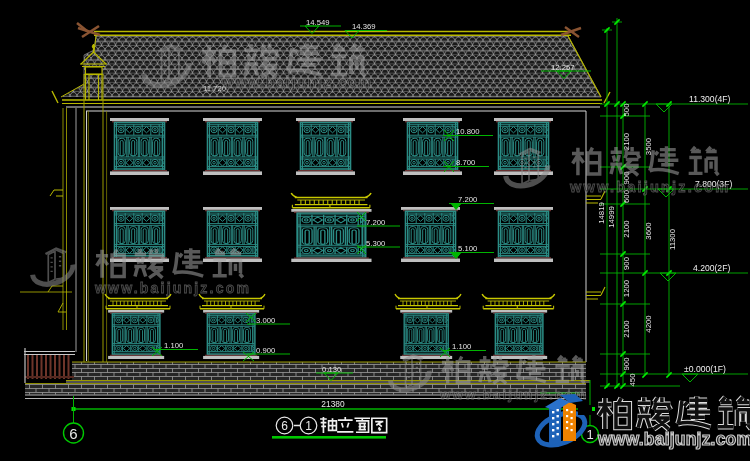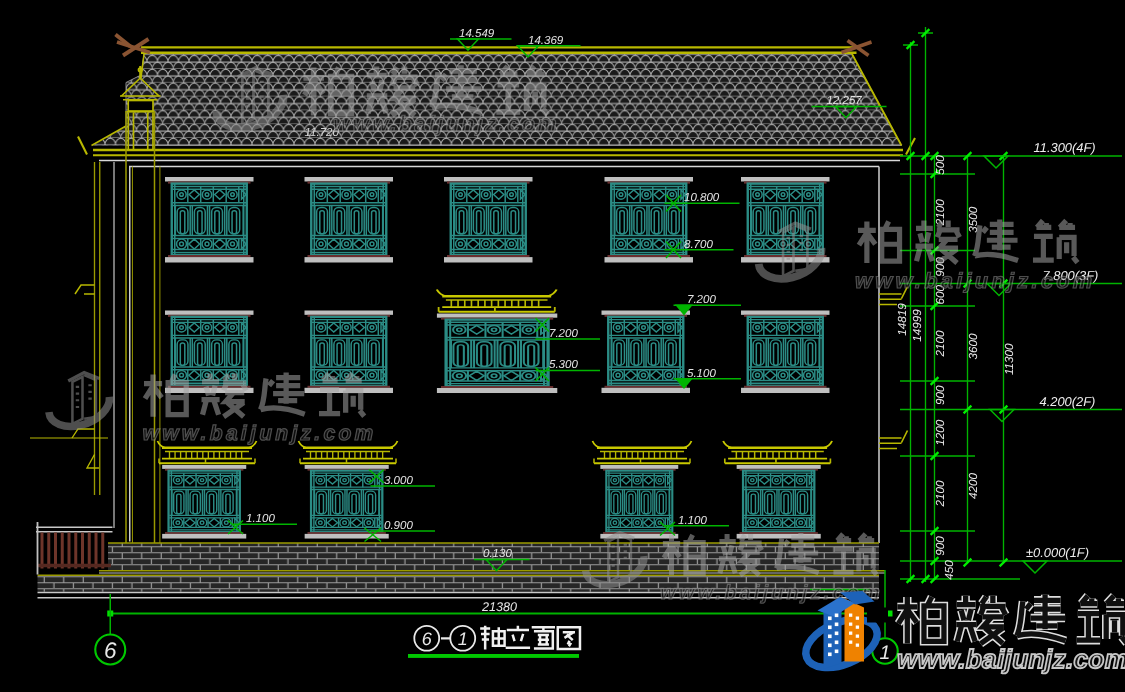--- a/index.html
+++ b/index.html
@@ -1,16 +1,16 @@
 <!DOCTYPE html>
 <html><head>
 <meta charset="utf-8">
 <style>
 html,body{margin:0;padding:0;background:#000;}
-#c{position:relative;width:750px;height:461px;background:#000;overflow:hidden;font-style:italic;}
+#c{position:relative;width:750px;height:461px;background:#000;overflow:hidden;}
 svg{position:absolute;top:0;left:0;}
 text{font-family:"Liberation Sans",sans-serif;}
 </style>
 </head>
 <body>
 <div id="c">
 <svg width="750" height="461" viewBox="0 0 750 461">
 <defs>
 <pattern id="tiles" width="7" height="9.2" patternUnits="userSpaceOnUse">
   <rect width="7" height="9.2" fill="#101010"></rect>

